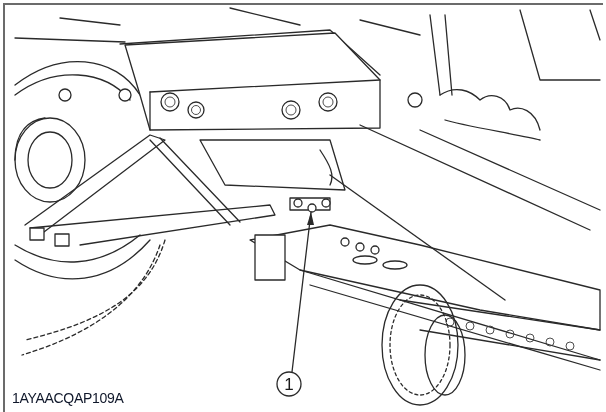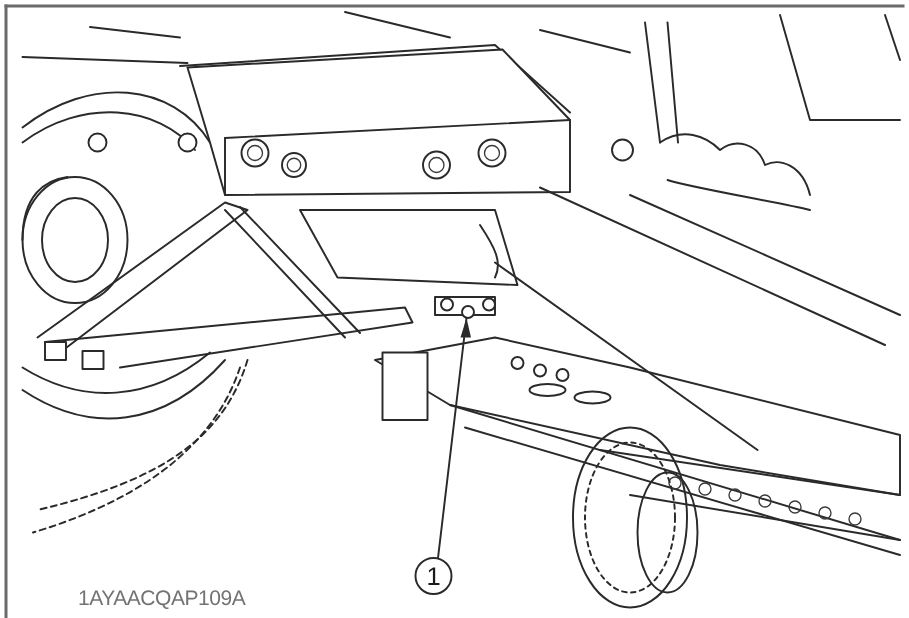--- a/index.html
+++ b/index.html
@@ -3,21 +3,21 @@
 <meta charset="utf-8">
 <style>
   html, body { margin: 0; padding: 0; background: #ffffff; }
   body { width: 606px; height: 412px; position: relative; overflow: hidden; font-family: "Liberation Sans", sans-serif; }
   .frame { position: absolute; left: 3px; top: 3px; width: 600px; height: 410px; border-left: 2px solid #6b6b6b; border-top: 2px solid #6b6b6b; box-sizing: border-box; }
   .drawing { position: absolute; left: 0; top: 0; width: 606px; height: 412px; }
   .drawing svg { width: 606px; height: 412px; display: block; }
   .ln { fill: none; stroke: #2a2a2a; stroke-width: 1.3; stroke-linejoin: round; stroke-linecap: round; }
   .ln-thin { fill: none; stroke: #3a3a3a; stroke-width: 0.9; }
   .fill-w { fill: #ffffff; stroke: #2a2a2a; stroke-width: 1.3; stroke-linejoin: round; }
-  .caption { position: absolute; left: 12px; top: 390px; font-size: 14px; color: #737373; letter-spacing: -0.3px; margin-left: 40px; }
+  .caption { position: absolute; left: 12px; top: 390px; font-size: 14px; color: #0f172a; letter-spacing: -0.3px; }
   .callout-label { font-family: "Liberation Sans", sans-serif; font-size: 17px; fill: #1a1a1a; }
 </style>
 </head>
 <body>
 
 <div class="frame"></div>
 
 <div class="drawing">
   <svg viewBox="0 0 606 412" xmlns="http://www.w3.org/2000/svg">
 

